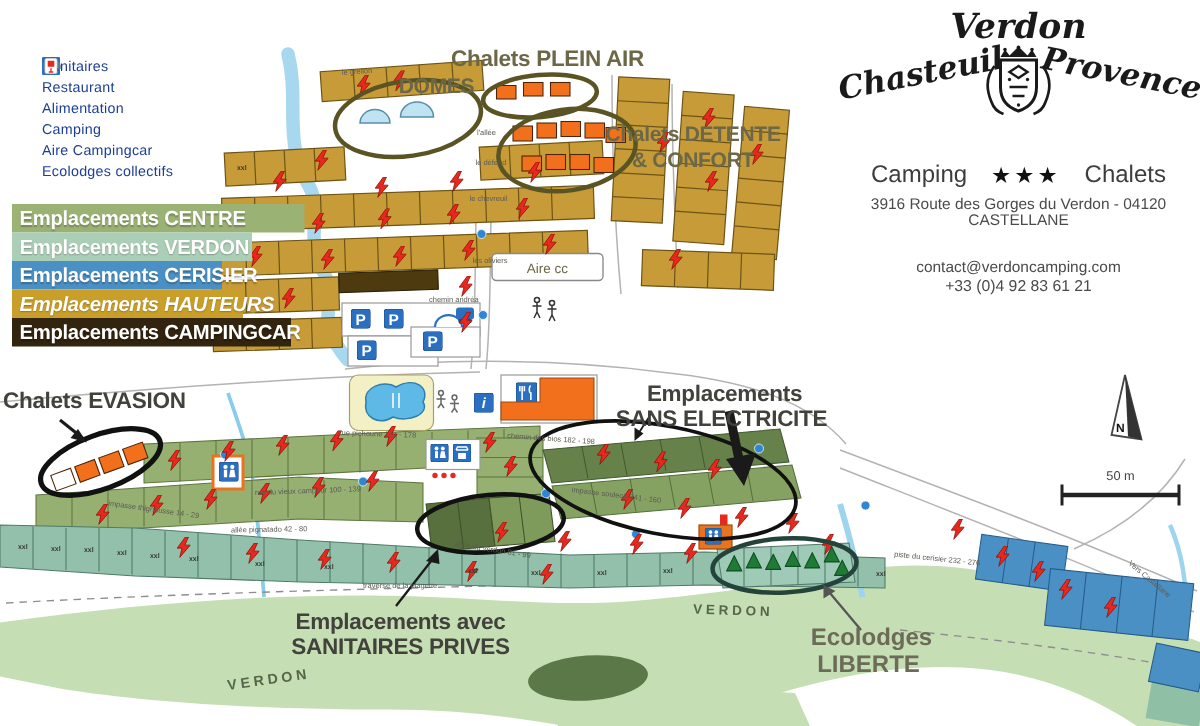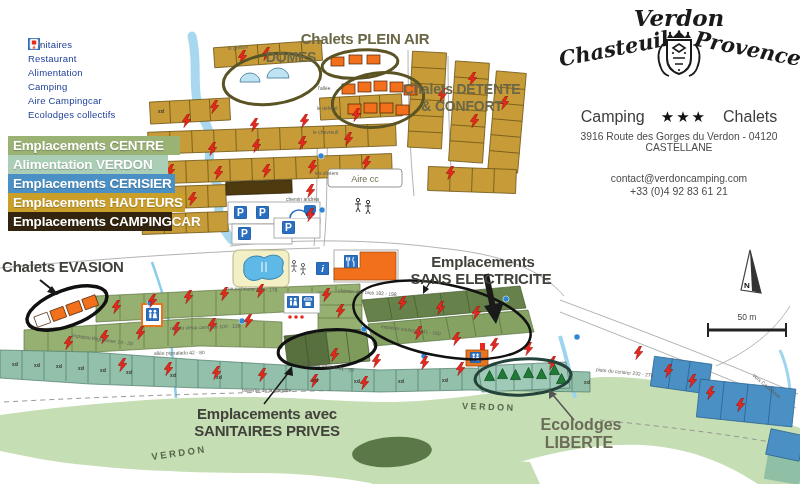--- a/index.html
+++ b/index.html
@@ -8,25 +8,25 @@
   .stage svg{position:absolute;left:0;top:0;}
   
   .legend{position:absolute;left:28px;top:38px;z-index:5;}
   .legend-row{display:flex;align-items:center;gap:8px;height:13px;margin-bottom:1px;}
   .legend-row .txt{font-size:9.5px;color:#1c3e96;letter-spacing:.2px;}
   
   .zones{position:absolute;left:8px;top:136px;z-index:5;}
   .zbar{height:19px;display:flex;align-items:center;padding-left:5px;box-sizing:border-box;
         color:#fff;font-size:13.5px;font-weight:700;letter-spacing:-.2px;white-space:nowrap;
         text-shadow:0 1px 1px rgba(0,0,0,.25);}
-  .z1{width:172px;background:#9bb275;}
+  .z1{width:195px;background:#9bb275;}
   .z2{width:160px;background:#abceb6;}
-  .z3{width:167px;background:#4b90c5;}
-  .z4{width:177px;background:#c99f29;}
-  .z5{width:164px;background:#32240e;}
+  .z3{width:140px;background:#4b90c5;}
+  .z4{width:154px;background:#c99f29;font-style:italic;}
+  .z5{width:186px;background:#32240e;}
   
   .brand{position:absolute;left:560px;top:6px;width:238px;text-align:center;z-index:5;color:#222;}
   .brand-arch{position:relative;height:84px;}
   .arch-left,.arch-center,.arch-right{position:absolute;font-family:"DejaVu Serif",serif;
         font-weight:700;font-style:italic;color:#1a1a1a;white-space:nowrap;}
   .arch-left{left:-2px;top:30px;transform:rotate(-11deg);font-size:21px;}
   .arch-center{left:50%;top:-2px;transform:translateX(-50%);font-size:23px;}
   .arch-right{right:-4px;top:30px;transform:rotate(11deg);font-size:21px;}
   .brand-cat{display:flex;justify-content:center;gap:16px;margin-top:18px;}
   .brand-cat .cat{font-size:16px;color:#3d3d3d;}
@@ -502,21 +502,21 @@
           <rect x="2" y="1" width="8" height="10" rx="1" fill="#fff" stroke="#ccc" stroke-width="0.5"></rect>
           <rect x="3.8" y="2.5" width="4.4" height="4" fill="#e8281e"></rect>
           <path d="M6,7.5 v2.5 M4.5,10 h3" stroke="#e8281e" stroke-width="0.9" fill="none"></path>
         </svg>
       <span class="txt">Ecolodges collectifs</span>
     </div>
   </div>
 
   <div class="zones">
     <div class="zbar z1">Emplacements  CENTRE</div>
-    <div class="zbar z2">Alimentation VERDON</div>
+    <div class="zbar z2">Emplacements VERDON</div>
     <div class="zbar z3">Emplacements CERISIER</div>
     <div class="zbar z4">Emplacements HAUTEURS</div>
     <div class="zbar z5">Emplacements CAMPINGCAR</div>
   </div>
 
   <div class="brand">
     <div class="brand-arch">
       <span class="arch-left">Chasteuil</span>
       <span class="arch-center">Verdon</span>
       <span class="arch-right">Provence</span>

